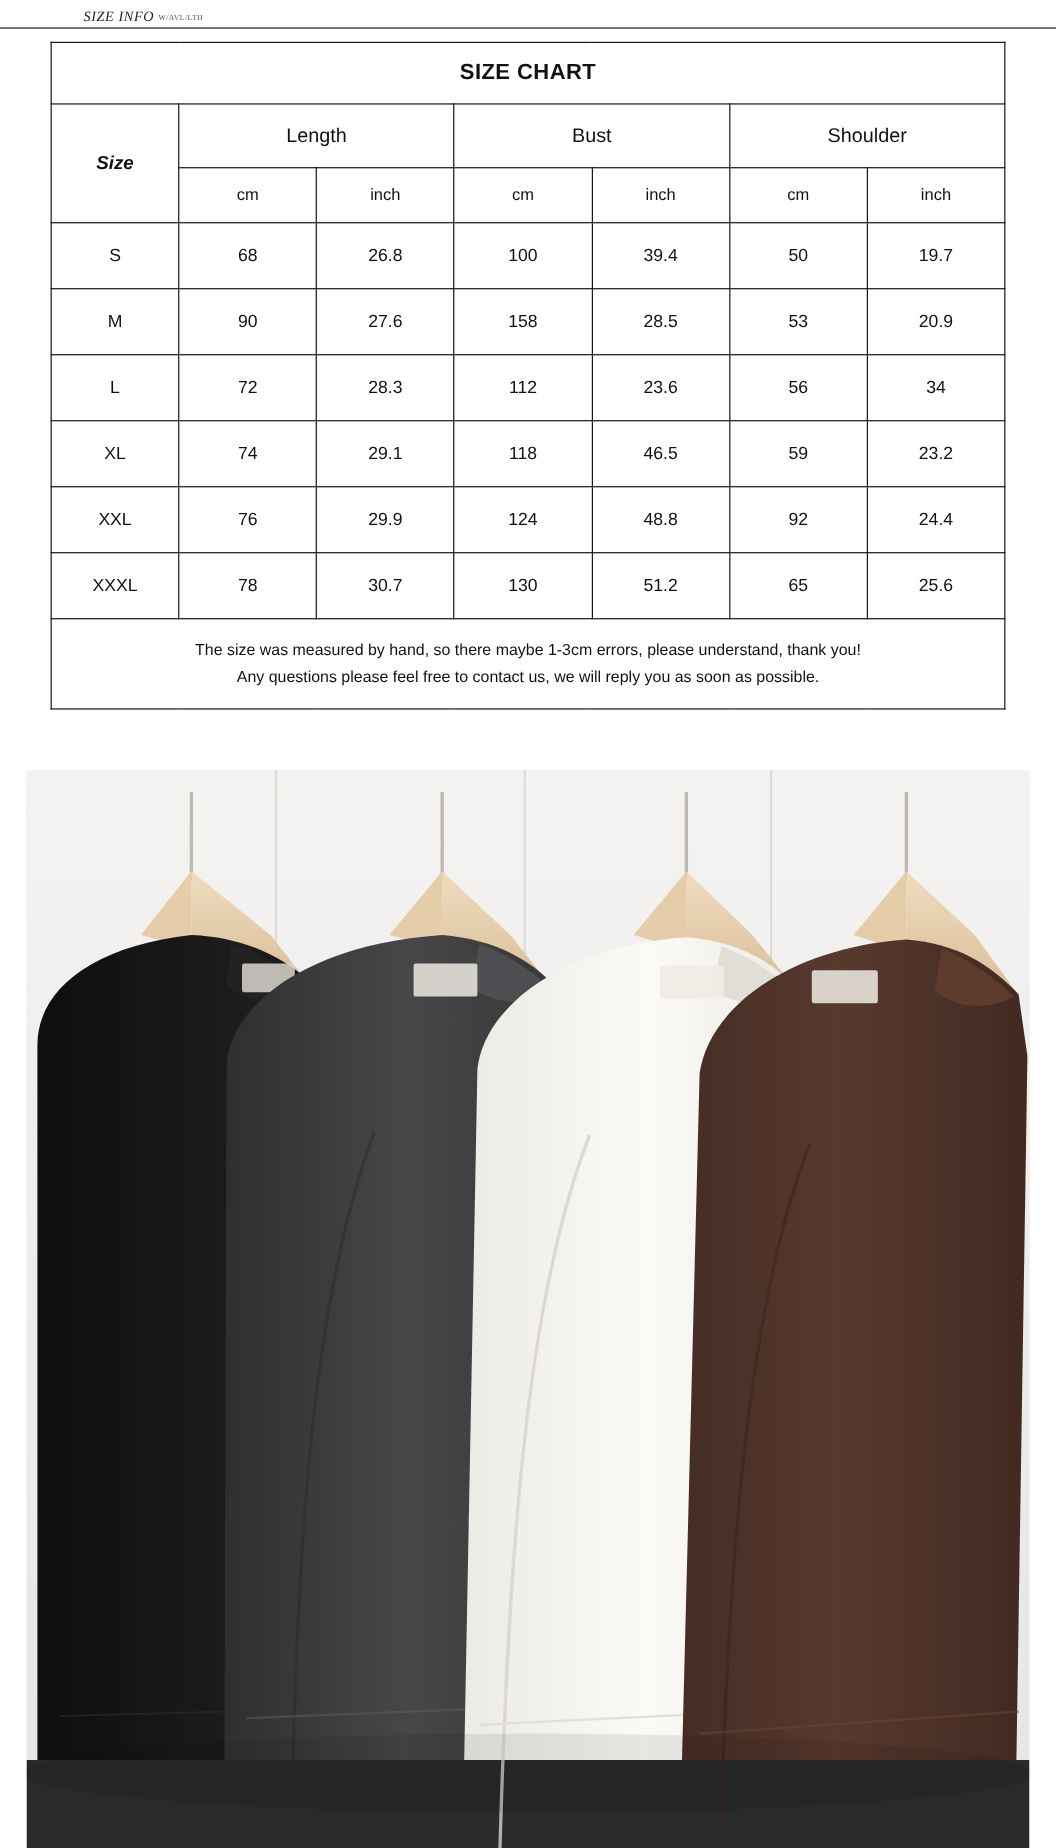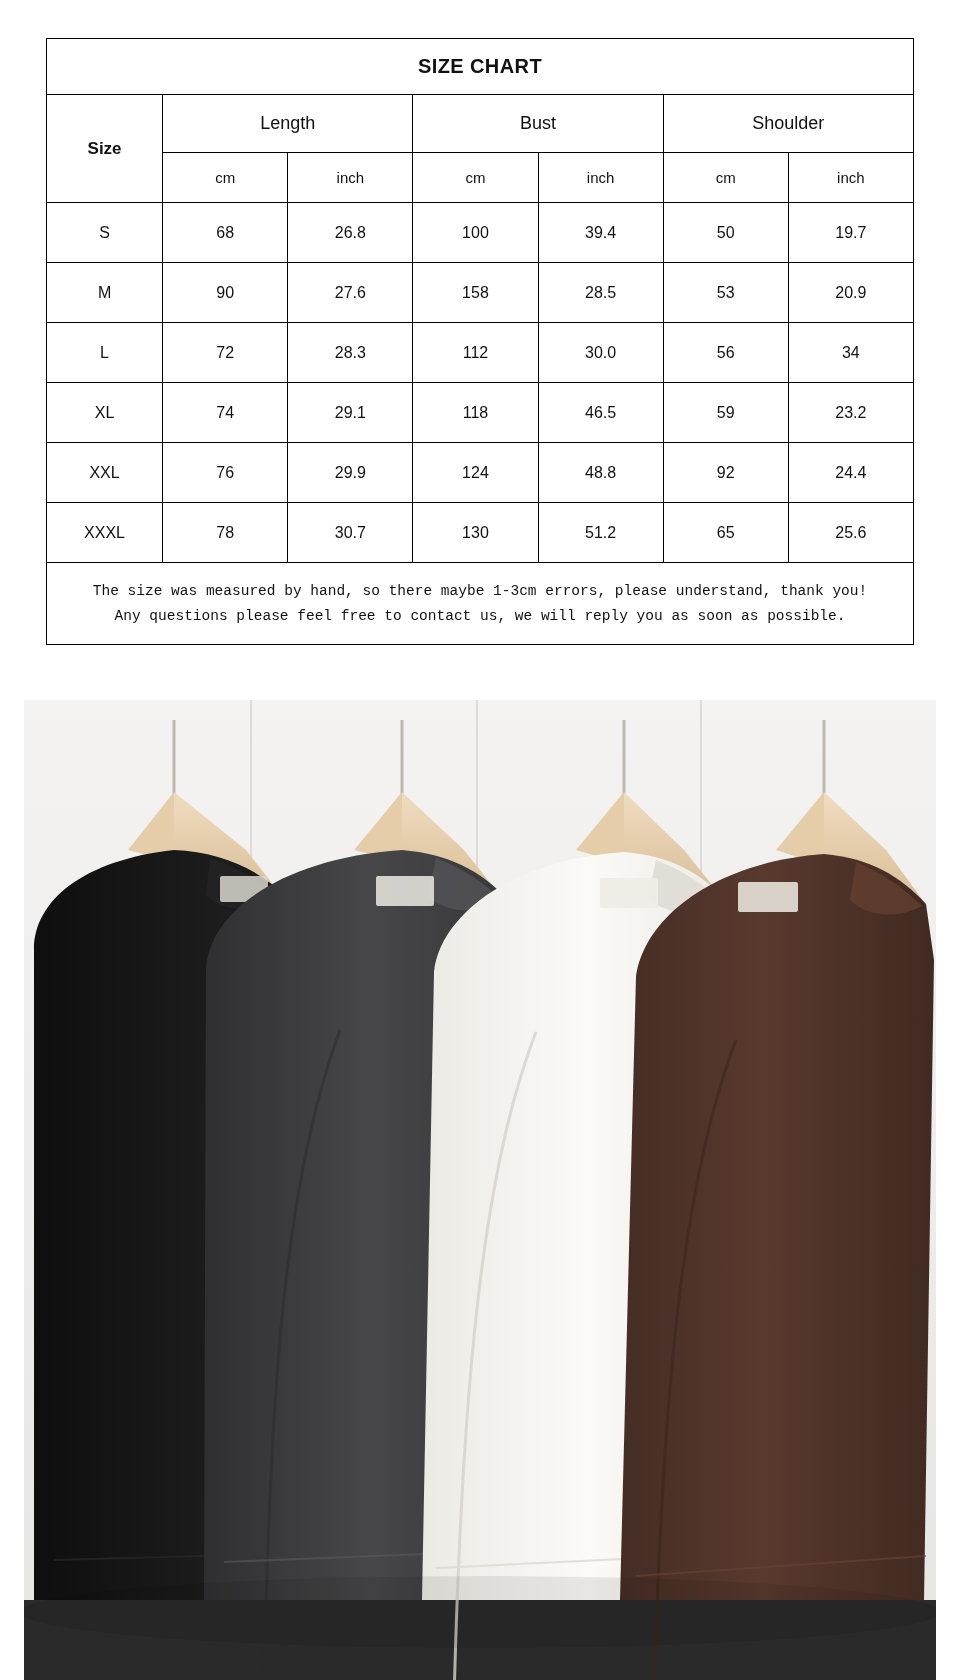--- a/index.html
+++ b/index.html
@@ -73,33 +73,33 @@
     letter-spacing: 0.4px;
   }
   .group-head {
     height: 58px;
     font-size: 18px !important;
     font-weight: normal;
   }
   .size-head {
     font-size: 17px !important;
     font-weight: bold !important;
+    font-style: italic;
   }
   .unit-head {
     height: 50px;
     font-size: 15px !important;
     font-weight: bold;
   }
   .data-row td { height: 60px; font-size: 16px; }
   .note-cell {
     height: 72px;
     font-size: 14.5px !important;
     line-height: 1.7;
     padding: 6px 10px;
-    font-family: Liberation Mono, monospace;
   }
   .note-cell .line { display: block; }
 
   
   col.c-size   { width: 116px; }
   col.c-num    { width: 125px; }
   col.c-num2   { width: 125px; }
 
   
   .model-header { position: absolute; left: 0; top: 668px; width: 960px; }
@@ -112,20 +112,26 @@
     overflow: hidden;
     background: #efeeec;
   }
   .photo svg { display: block; }
 </style>
 </head>
 <body>
 
 <div class="page">
 
+  <div class="section-header" style="position:absolute; left:0; top:0;">
+    <div class="label">
+      <span>SIZE INFO</span><span class="sub">W/AVL/LTH</span>
+    </div>
+    <div class="rule"></div>
+  </div>
 
   <div class="chart-wrap">
     <table class="size-chart">
       <colgroup>
         <col class="c-size">
           <col class="c-num">
           <col class="c-num2">
           <col class="c-num">
           <col class="c-num2">
           <col class="c-num">
@@ -166,21 +172,21 @@
           <td>158</td>
           <td>28.5</td>
           <td>53</td>
           <td>20.9</td>
         </tr>
         <tr class="data-row">
           <td>L</td>
           <td>72</td>
           <td>28.3</td>
           <td>112</td>
-          <td>30.0</td>
+          <td>23.6</td>
           <td>56</td>
           <td>34</td>
         </tr>
         <tr class="data-row">
           <td>XL</td>
           <td>74</td>
           <td>29.1</td>
           <td>118</td>
           <td>46.5</td>
           <td>59</td>

